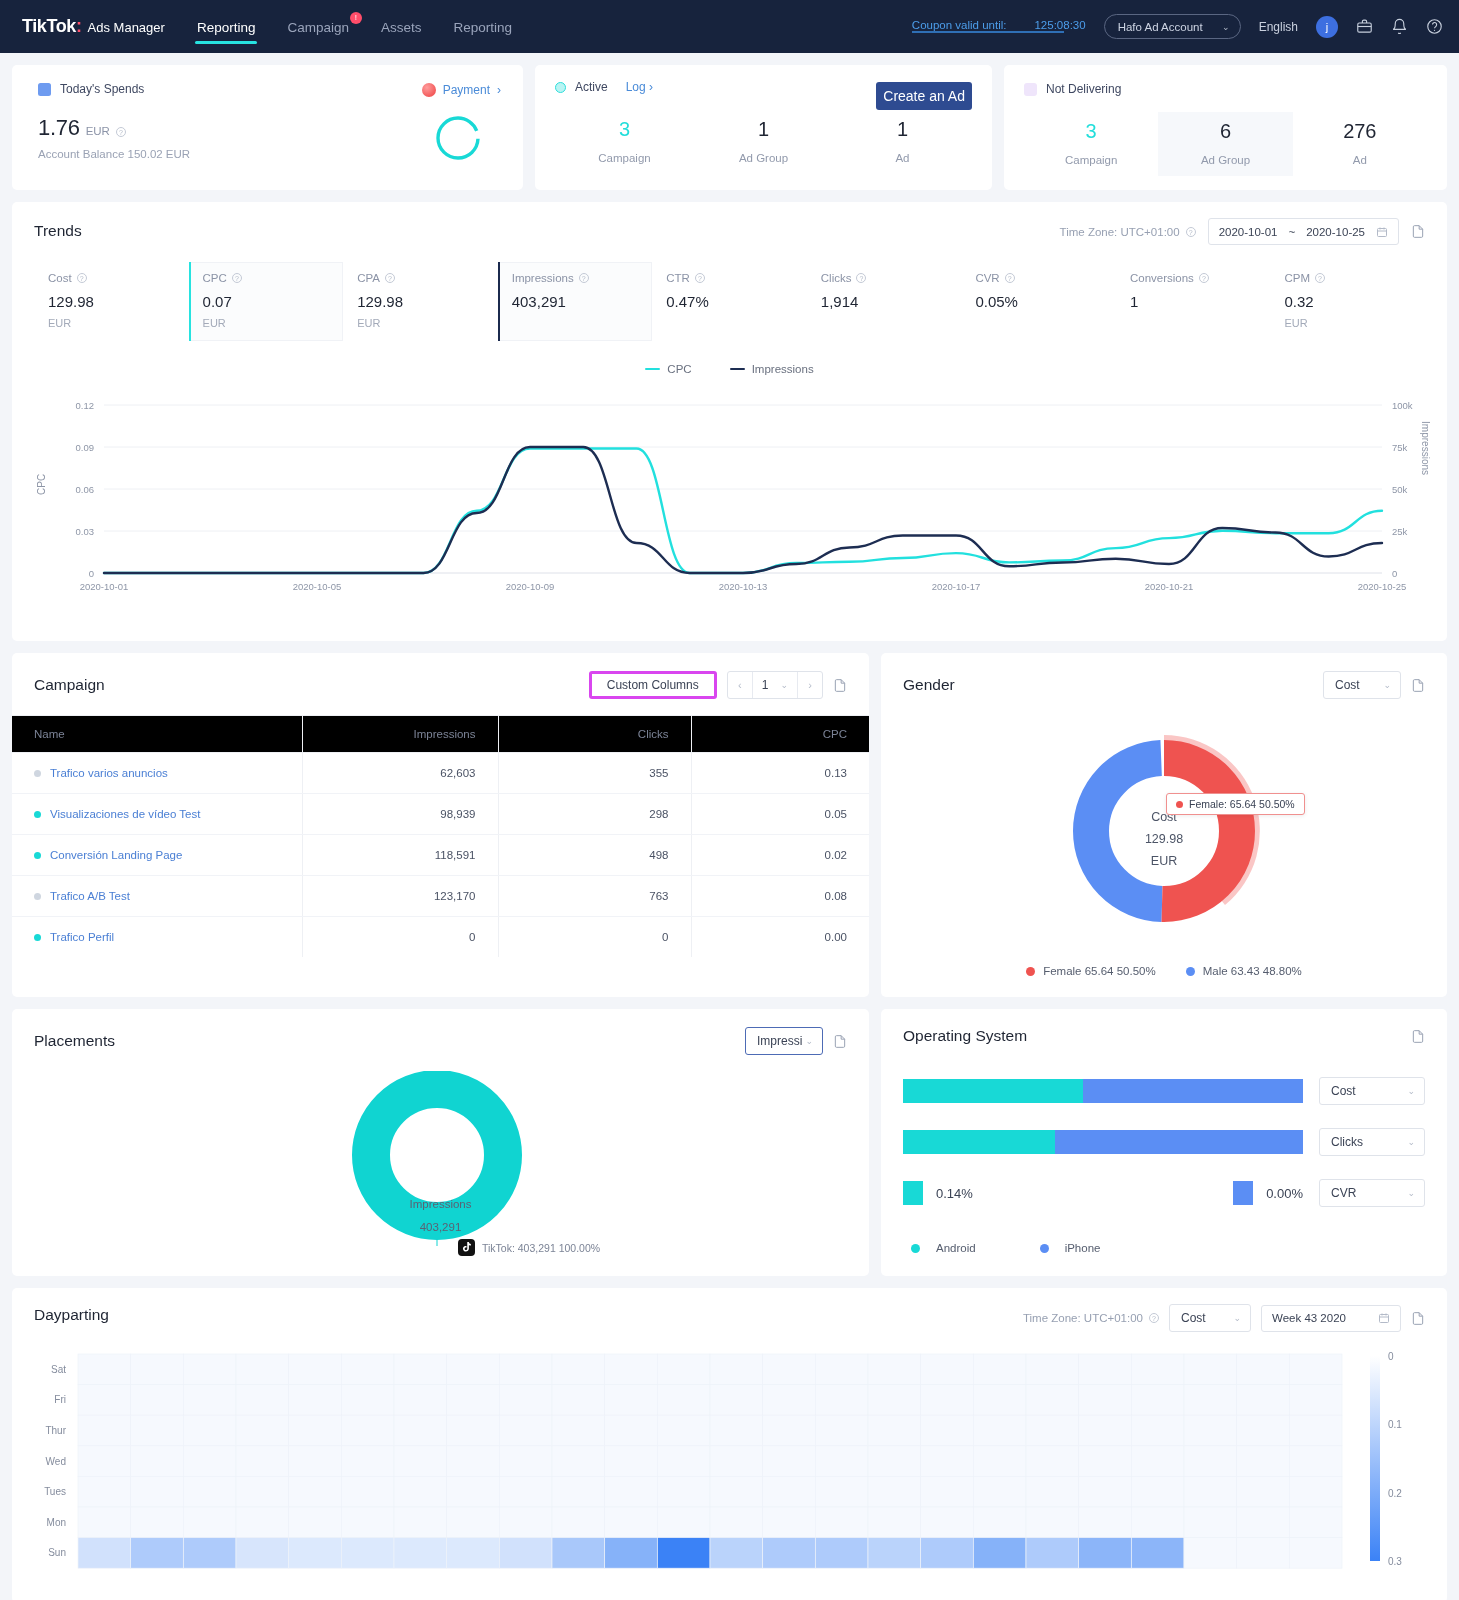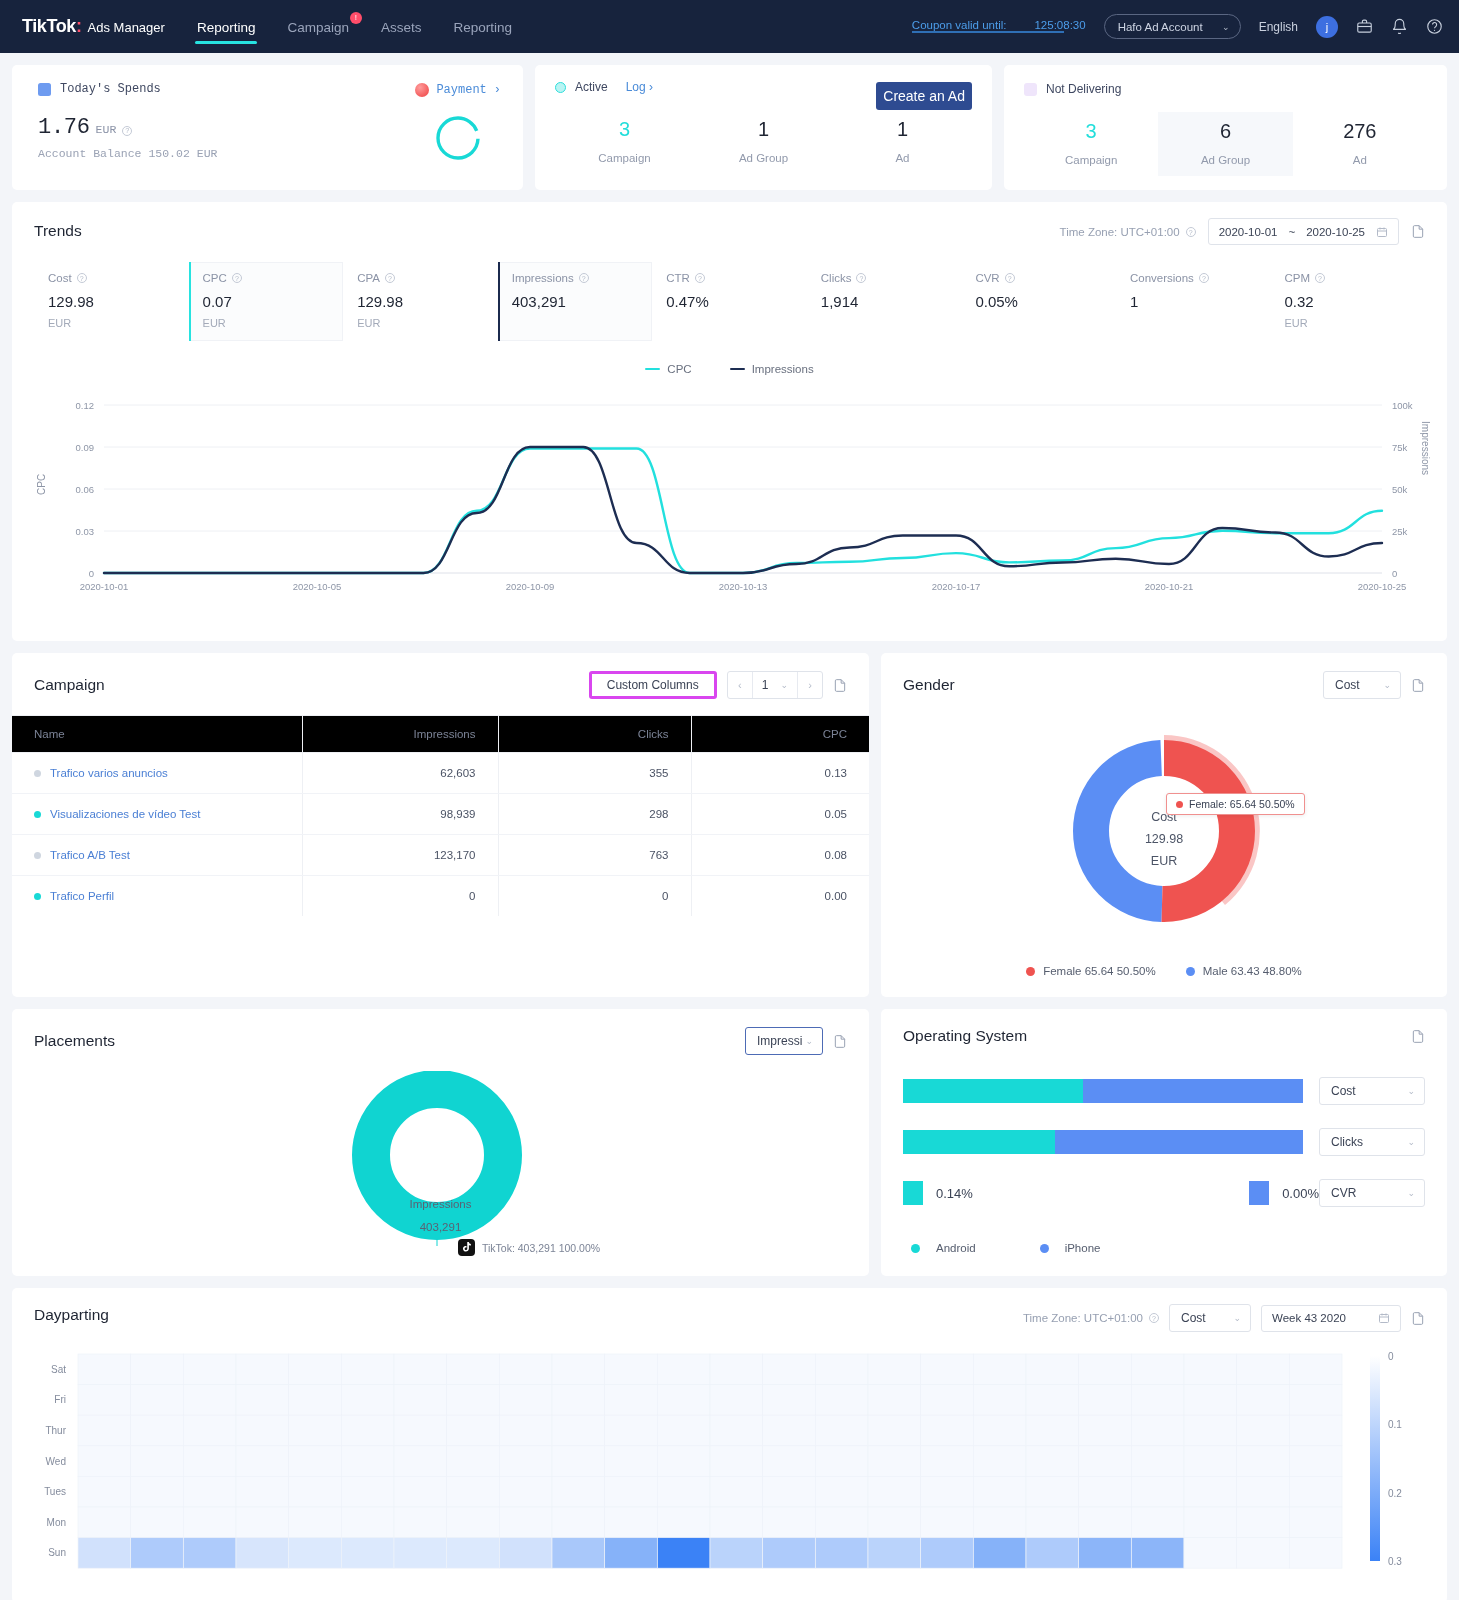--- a/index.html
+++ b/index.html
@@ -53,21 +53,21 @@
   .avatar {
     width: 22px; height: 22px; border-radius: 50%; background: #3d6fe0;
     color: #fff; font-size: 11px; display: flex; align-items: center; justify-content: center;
     cursor: pointer;
   }
   .navicon { color: #c7cfdd; cursor: pointer; display: flex; align-items: center; }
 
   
   .card { background: #fff; border-radius: 5px; }
   .row-top { display: flex; gap: 12px; padding: 12px 12px 0; }
-  .card-spends { width: 511px; height: 125px; padding: 17px 20px 0 26px; position: relative; font-family: Liberation Mono, monospace; }
+  .card-spends { width: 511px; height: 125px; padding: 17px 20px 0 26px; position: relative; }
   .card-active { flex: 1; height: 125px; padding: 15px 20px 0 20px; position: relative; }
   .card-notdel { width: 443px; height: 125px; padding: 17px 20px 0 20px; position: relative; }
 
   .cardhead { display: flex; align-items: center; gap: 9px; font-size: 12px; color: #3f4861; }
   .mini-icon { width: 13px; height: 13px; border-radius: 2.5px; display: inline-block; }
   .mini-icon.blue { background: #6e9bf0; }
   .mini-icon.dot-teal {
     width: 11px; height: 11px; border-radius: 50%; background: #b8f4f3;
     border: 1px solid #2fdedb; display: flex; align-items: center; justify-content: center;
   }
@@ -211,21 +211,21 @@
   .tiktok-badge {
     width: 17px; height: 17px; border-radius: 4px; background: #111;
     display: flex; align-items: center; justify-content: center;
   }
 
   .os-bars { padding: 16px 22px 0 22px; }
   .os-row { display: flex; align-items: center; gap: 16px; margin-bottom: 23px; }
   .os-bar { flex: 1; height: 24px; display: flex; overflow: hidden; }
   .os-bar .seg-a { background: #18d9d6; }
   .os-bar .seg-b { background: #5b8ef4; }
-  .os-swatch-row { display: flex; align-items: center; gap: 0; }
+  .os-swatch-row { display: flex; align-items: center; gap: 16px; }
   .sw-left { display: flex; align-items: center; gap: 13px; }
   .sw { width: 20px; height: 24px; display: inline-block; }
   .sw.a { background: #18d9d6; }
   .sw.b { background: #5b8ef4; }
   .pctval { font-size: 13px; color: #3b4355; }
   .os-legend { display: flex; gap: 64px; padding: 12px 0 0 30px; font-size: 11.5px; color: #555d6e; }
 
   
   .card-day { margin: 12px; padding: 0 0 26px; position: relative; }
   .day-tools { position: absolute; right: 22px; top: 16px; display: flex; align-items: center; gap: 10px; }
@@ -543,20 +543,31 @@
           <tr>
             <td>
                 <span class="cname">
                   <i class="cdot" style="background:#18d9d6"></i>
                   <span>Visualizaciones de vídeo Test</span>
                 </span>
               </td>
             <td class="colsep">98,939</td>
             <td class="colsep">298</td>
             <td class="colsep">0.05</td>
+          </tr>
+          <tr>
+            <td>
+                <span class="cname">
+                  <i class="cdot" style="background:#18d9d6"></i>
+                  <span>Conversión Landing Page</span>
+                </span>
+              </td>
+            <td class="colsep">118,591</td>
+            <td class="colsep">498</td>
+            <td class="colsep">0.02</td>
           </tr>
           <tr>
             <td>
                 <span class="cname">
                   <i class="cdot" style="background:#cfd6e0"></i>
                   <span>Trafico A/B Test</span>
                 </span>
               </td>
             <td class="colsep">123,170</td>
             <td class="colsep">763</td>

